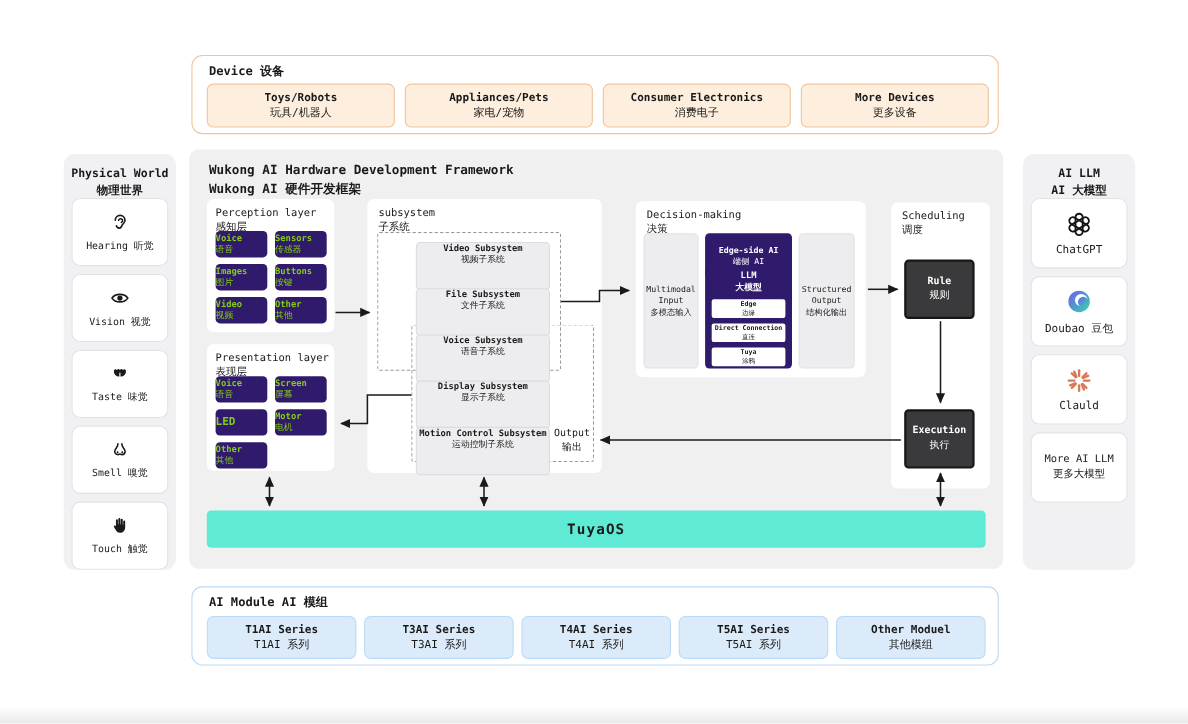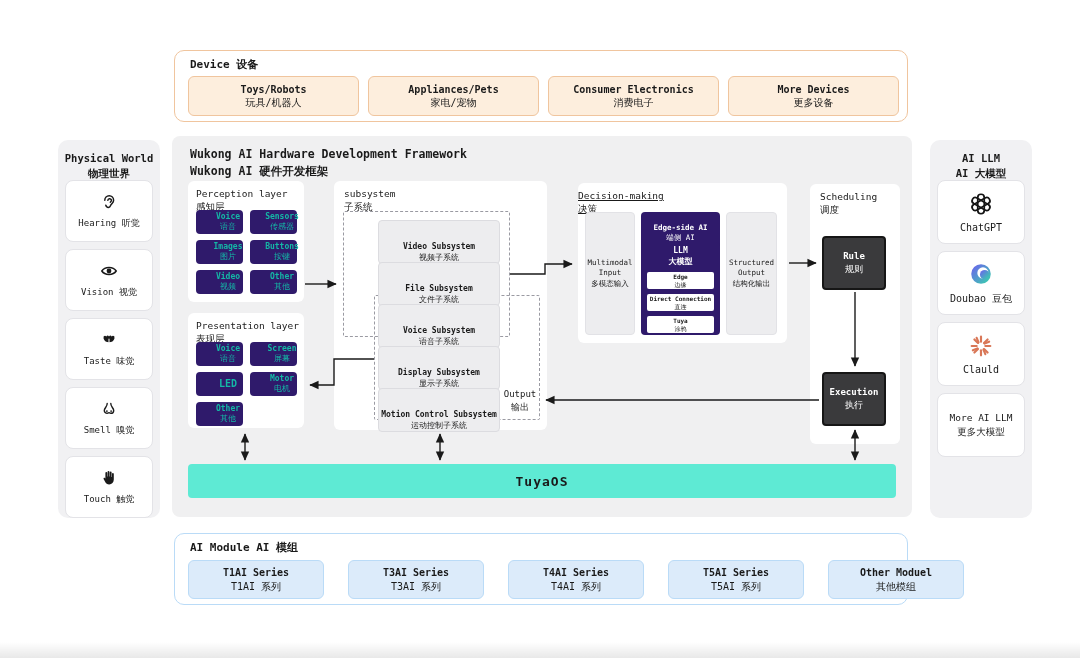--- a/index.html
+++ b/index.html
@@ -26,29 +26,29 @@
   .side-card.tall{height:62px;}
   .side-card .lbl2{font-size:9.5px;font-weight:500;text-align:center;line-height:1.5;}
 
   
   .framework{left:172px;top:136px;width:740px;height:381px;background:#f0f0f1;border-radius:8px;}
   .fw-title{left:18px;top:10px;font-size:11.5px;font-weight:700;line-height:1.45;}
   .wsec{background:#fff;border-radius:6px;}
   .sec-label{position:absolute;left:8px;top:6px;font-size:9.5px;font-weight:500;line-height:1.4;}
 
   .chip-grid{position:absolute;left:8px;top:29px;display:grid;grid-template-columns:47px 47px;gap:6px 7px;}
-  .chip{height:24px;background:#2f1a6b;border-radius:4px;color:#14b8a6;display:flex;flex-direction:column;
-        align-items:center;justify-content:center;line-height:1.25;padding-left:17px;}
+  .chip{height:24px;background:#2f1a6b;border-radius:4px;color:#84cc16;display:flex;flex-direction:column;
+        align-items:flex-start;justify-content:center;line-height:1.25;}
   .chip .en{font-size:8px;font-weight:700;}
   .chip .zh{font-size:8px;}
   .chip.single .en{font-size:10px;}
 
   .dashed{border:1px dashed #9a9aa2;border-radius:2px;}
   .ssitem{left:44px;width:122px;height:44px;background:#ededef;border:1px solid #dcdce0;border-radius:4px;
-          display:flex;flex-direction:column;align-items:center;justify-content:flex-end;line-height:1.3;}
+          display:flex;flex-direction:column;align-items:center;justify-content:flex-start;line-height:1.3;}
   .ssitem .en{font-size:8px;font-weight:700;}
   .ssitem .zh{font-size:8px;}
   .io-label{font-size:9px;font-weight:500;text-align:center;line-height:1.4;}
 
   .graybox{background:#ededef;border:1px solid #e2e2e6;border-radius:4px;display:flex;flex-direction:column;
            align-items:center;justify-content:center;text-align:center;line-height:1.4;font-size:7.5px;font-weight:500;}
   .pbox{background:#2f1a6b;border-radius:4px;color:#fff;text-align:center;}
   .pbox .hd{font-size:8px;font-weight:700;line-height:1.35;padding-top:4px;}
   .llm-sub{position:absolute;left:6px;width:67px;height:17px;background:#fff;border-radius:2px;color:#1a1a1a;
            display:flex;flex-direction:column;align-items:center;justify-content:center;line-height:1.2;}
@@ -59,21 +59,21 @@
            align-items:center;justify-content:center;line-height:1.5;}
   .darkbox .en{font-size:9px;font-weight:700;}
   .darkbox .zh{font-size:9px;}
 
   .tuyaos{left:16px;top:328px;width:708px;height:34px;background:#5eead4;border-radius:4px;
           display:flex;align-items:center;justify-content:center;font-size:13px;font-weight:700;letter-spacing:1px;}
 
   
   .module-box{left:174px;top:533px;width:734px;height:72px;border:1px solid #badbf7;border-radius:10px;background:#fff;}
   .module-label{left:190px;top:540px;font-size:11px;font-weight:700;}
-  .module-items{left:188px;top:560px;display:flex;gap:24px;}
+  .module-items{left:188px;top:560px;display:flex;gap:7px;}
   .module-item{width:134px;height:37px;background:#dcebfa;border:1px solid #badbf7;border-radius:6px;
                display:flex;flex-direction:column;align-items:center;justify-content:center;line-height:1.35;}
   .module-item .en{font-size:10px;font-weight:700;}
   .module-item .zh{font-size:10px;font-weight:500;}
 
   .page-fade{left:0;bottom:0;width:1080px;height:16px;background:linear-gradient(to bottom,rgba(0,0,0,0),rgba(0,0,0,0.09));}
   svg.arrows{position:absolute;left:0;top:0;pointer-events:none;}
 </style>
 </head>
 <body>
@@ -301,21 +301,21 @@
           <span class="en">Display Subsystem</span>
           <span class="zh">显示子系统</span>
         </div>
       <div class="abs ssitem" style="top:207px;">
           <span class="en">Motion Control Subsystem</span>
           <span class="zh">运动控制子系统</span>
         </div>
     </div>
 
     <div class="abs wsec" style="left:406px;top:47px;width:209px;height:160px;">
-      <div class="sec-label" style="left:0;text-decoration:underline;">
+      <div class="sec-label" style="left:10px;">
         <div>Decision-making</div>
         <div>决策</div>
       </div>
       <div class="abs graybox" style="left:7px;top:29px;width:50px;height:123px;">
         <div>Multimodal Input</div>
         <div>多模态输入</div>
       </div>
       <div class="abs pbox" style="left:63px;top:29px;width:79px;height:41px;display:flex;flex-direction:column;align-items:center;justify-content:center;line-height:1.3;">
         <span style="font-size:7.5px;font-weight:700;">Edge-side AI</span>
         <span style="font-size:7.5px;">端侧 AI</span>

